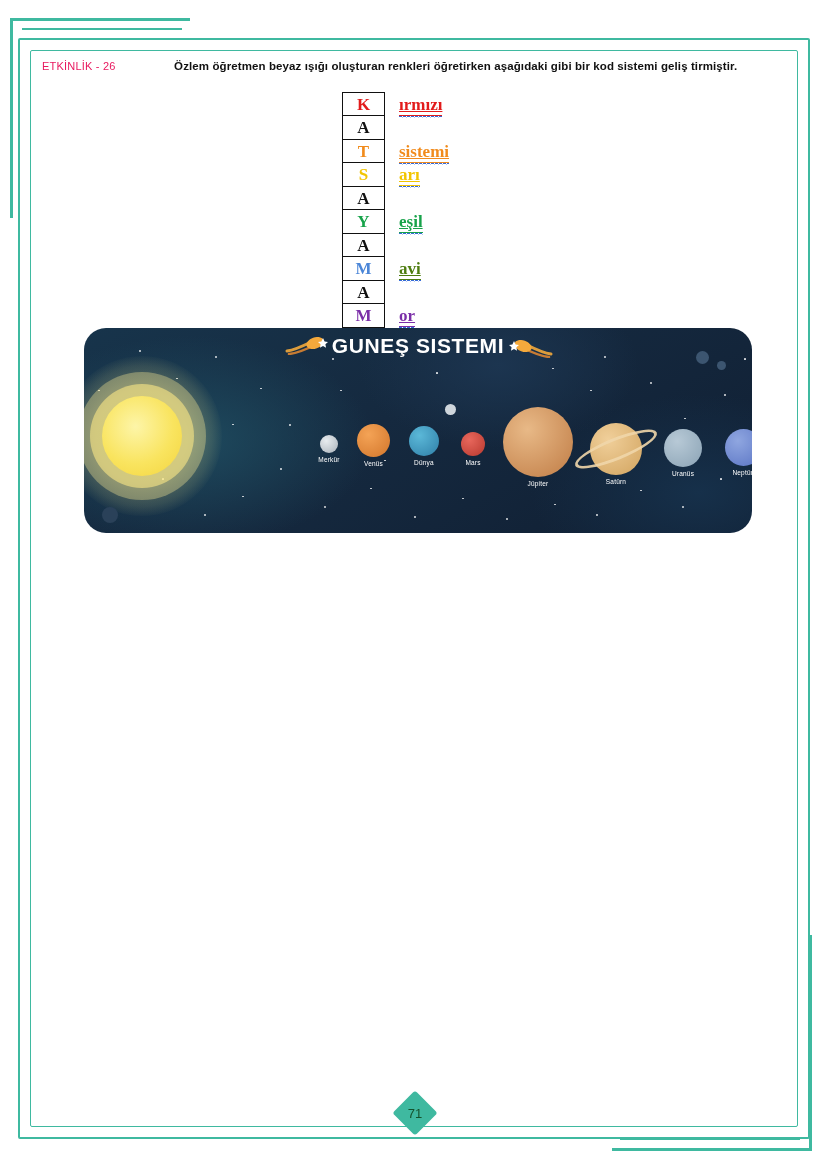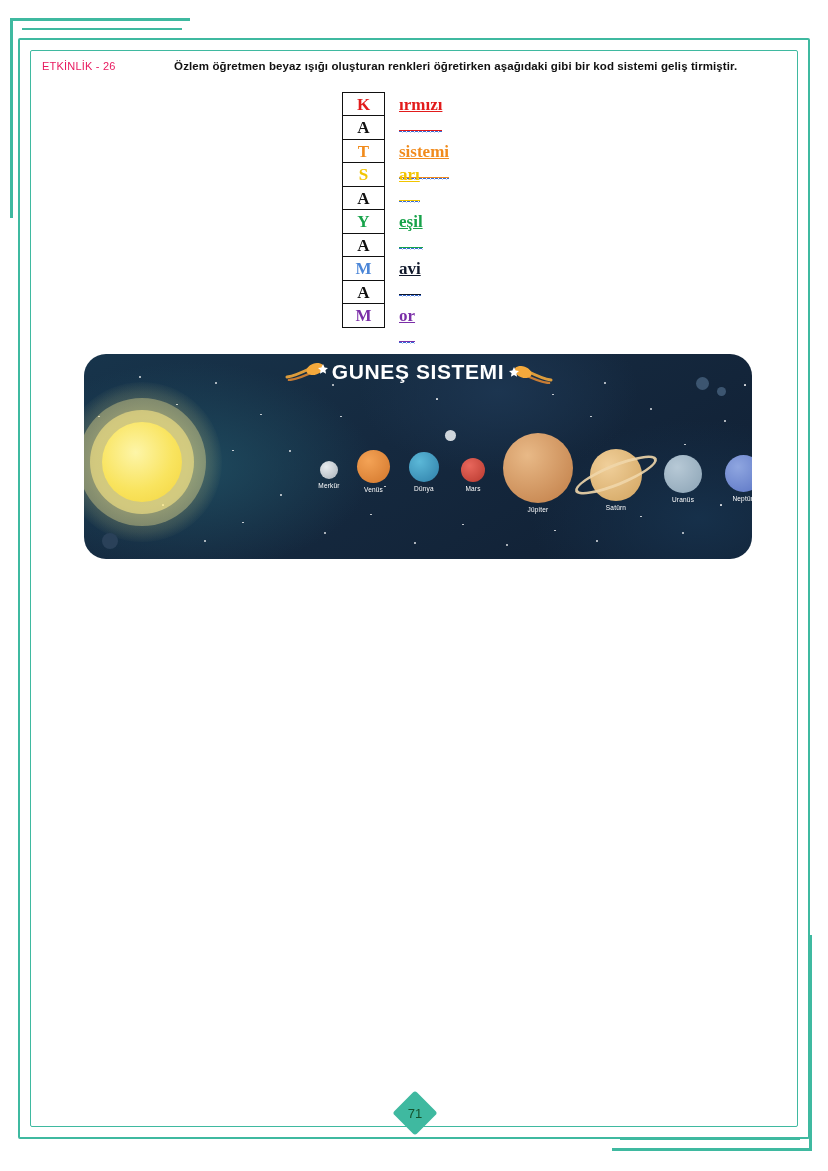--- a/index.html
+++ b/index.html
@@ -105,21 +105,21 @@
     text-align:left !important;
     font-family:"Liberation Serif", serif;
     font-size:16px;
     font-weight:bold;
     white-space:nowrap;
   }
   .word {
     border-bottom:1px solid currentColor;
     text-decoration: underline;
     text-decoration-style: solid;
-    padding-bottom:16px;
+    padding-bottom:1px;
   }
   .squiggle {
     position:relative;
   }
   .squiggle::after {
     content:"";
     position:absolute;
     left:0; right:0; bottom:-3px;
     height:3px;
     background-image:
@@ -134,21 +134,20 @@
     margin-top:22px;
     font-size:11.5px;
     font-weight:bold;
     color:#111;
     line-height:1.6;
     letter-spacing:0.05px;
   }
 
   
   .solar-wrap {
-    margin-top:26px;
     padding-left:42px;
   }
   .solar {
     position:relative;
     width:668px;
     height:205px;
     border-radius:22px;
     overflow:hidden;
     background:
       radial-gradient(ellipse 260px 150px at 16% 55%, #1e4a5e 0%, rgba(30,74,94,0) 70%),
@@ -313,21 +312,21 @@
           <tr>
             <td style="color: rgb(23, 163, 74);">Y</td>
             <td class="word-cell"><span class="word squiggle" style="color: rgb(23, 163, 74);">eşil</span></td>
           </tr>
           <tr>
             <td style="color: rgb(17, 17, 17);">A</td>
             <td class="word-cell"></td>
           </tr>
           <tr>
             <td style="color: rgb(75, 134, 216);">M</td>
-            <td class="word-cell"><span class="word squiggle" style="color: #0f172a;">avi</span></td>
+            <td class="word-cell"><span class="word squiggle" style="color: #4d7c0f;">avi</span></td>
           </tr>
           <tr>
             <td style="color: rgb(17, 17, 17);">A</td>
             <td class="word-cell"></td>
           </tr>
           <tr>
             <td style="color: rgb(123, 47, 168);">M</td>
             <td class="word-cell"><span class="word squiggle" style="color: rgb(123, 47, 168);">or</span></td>
           </tr>
         </tbody>

